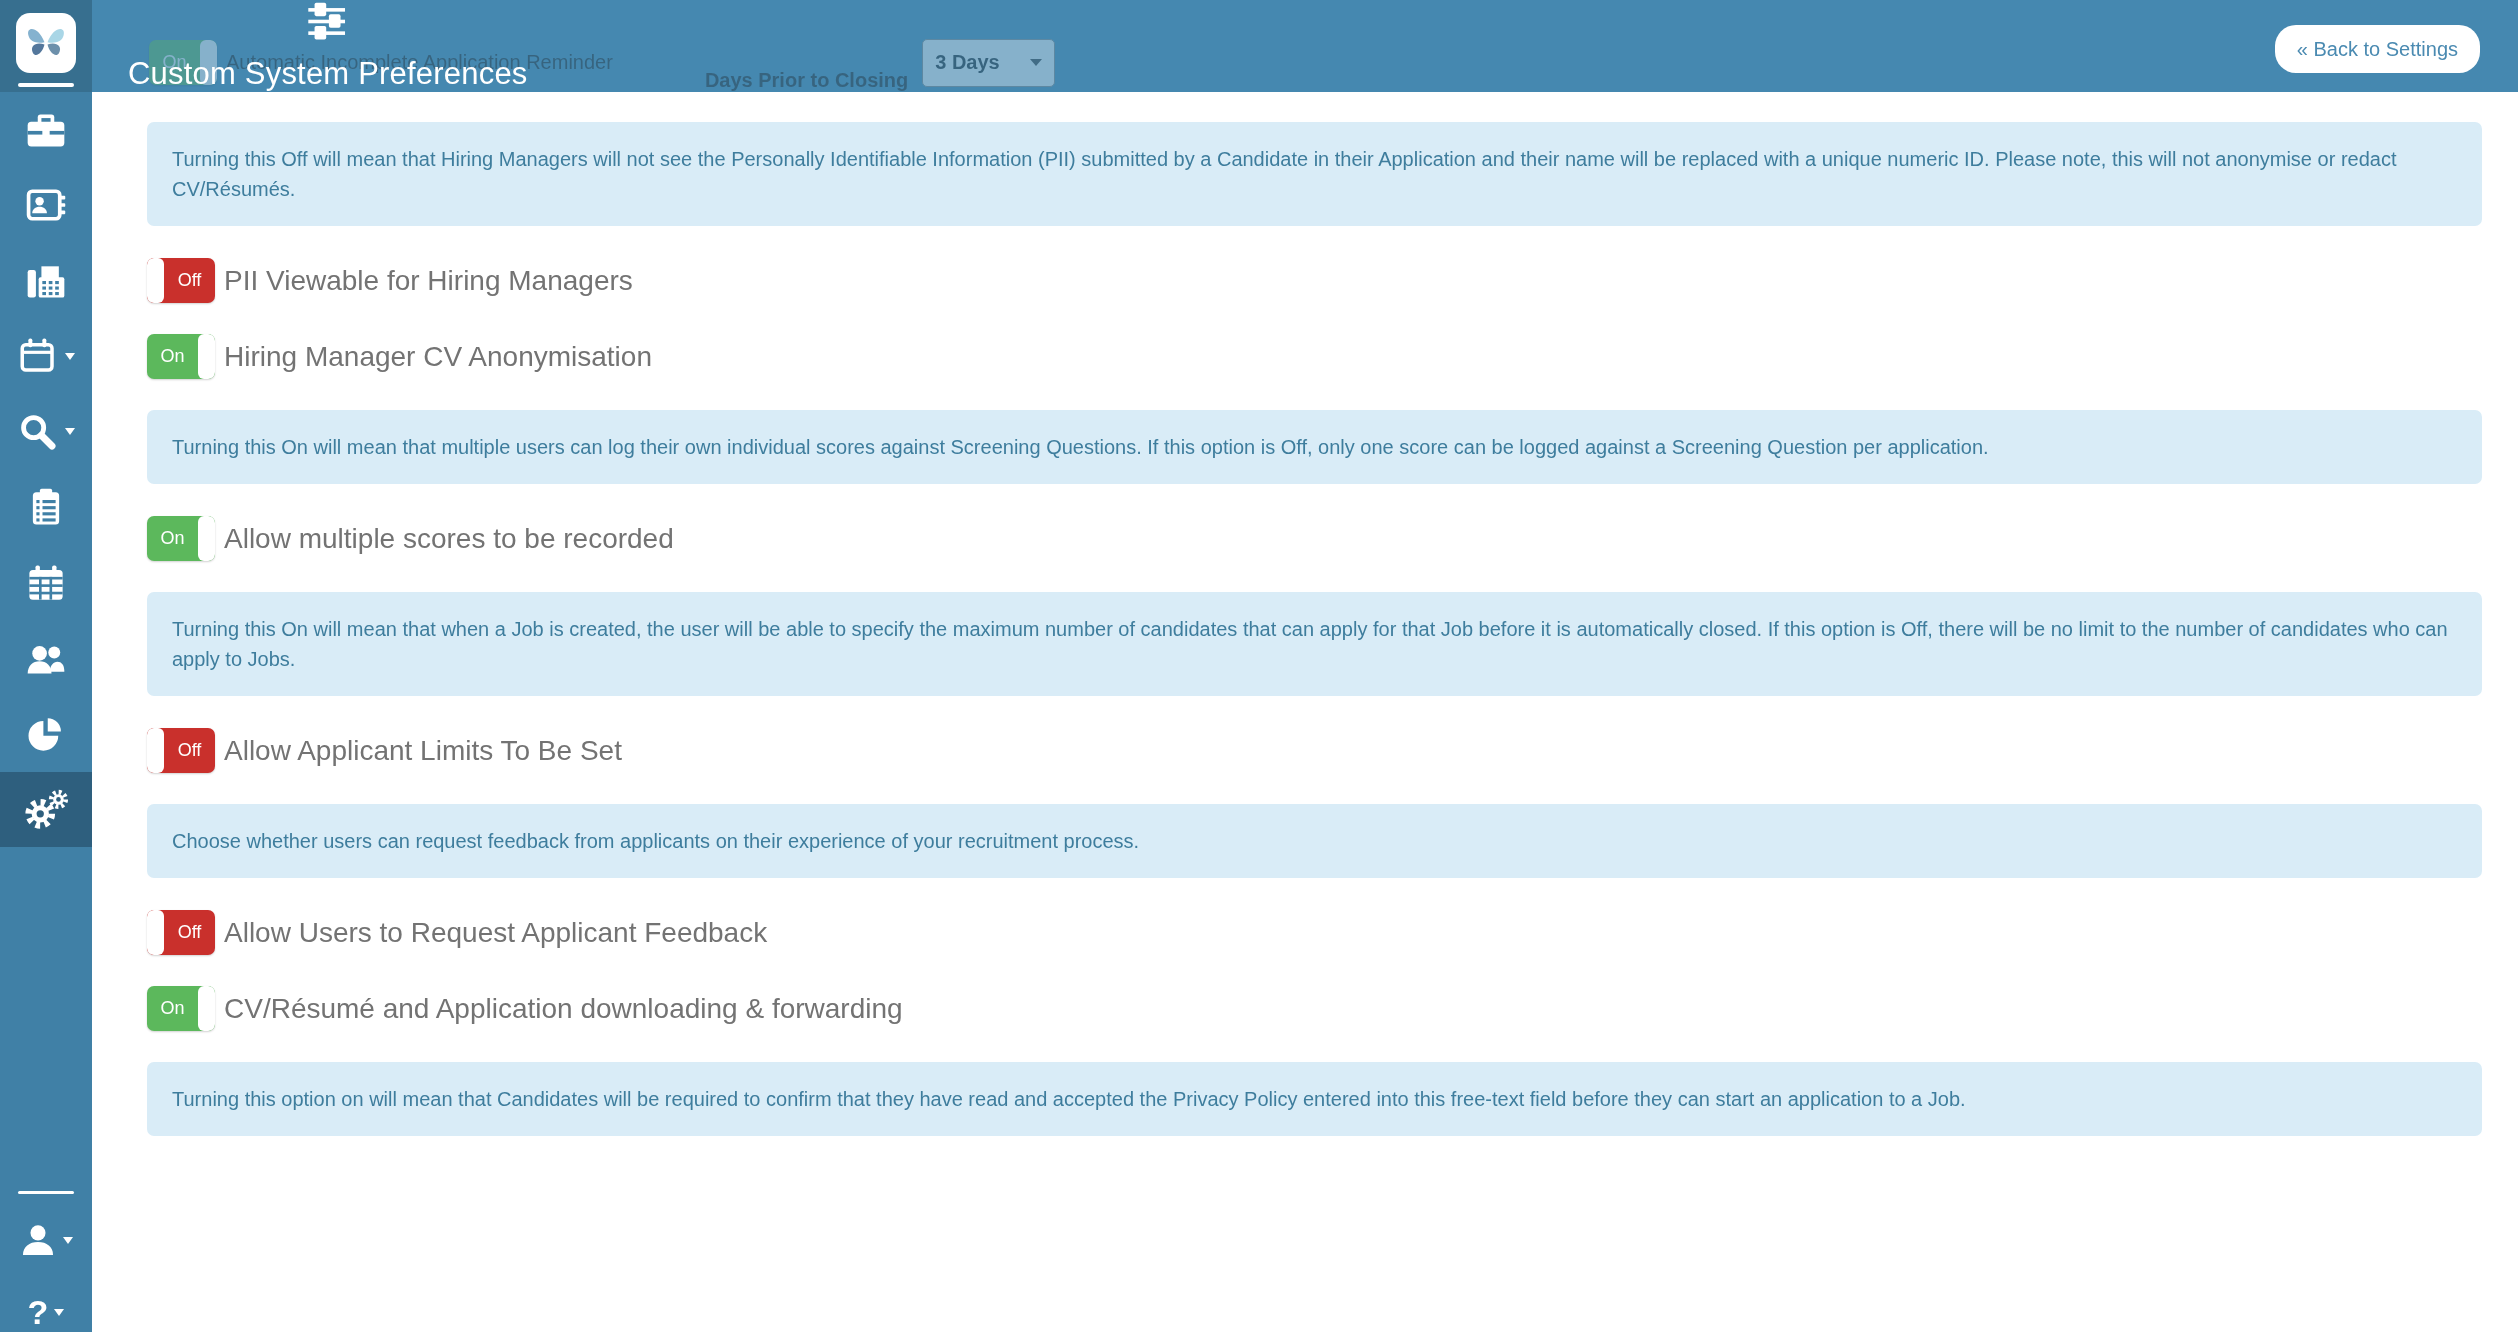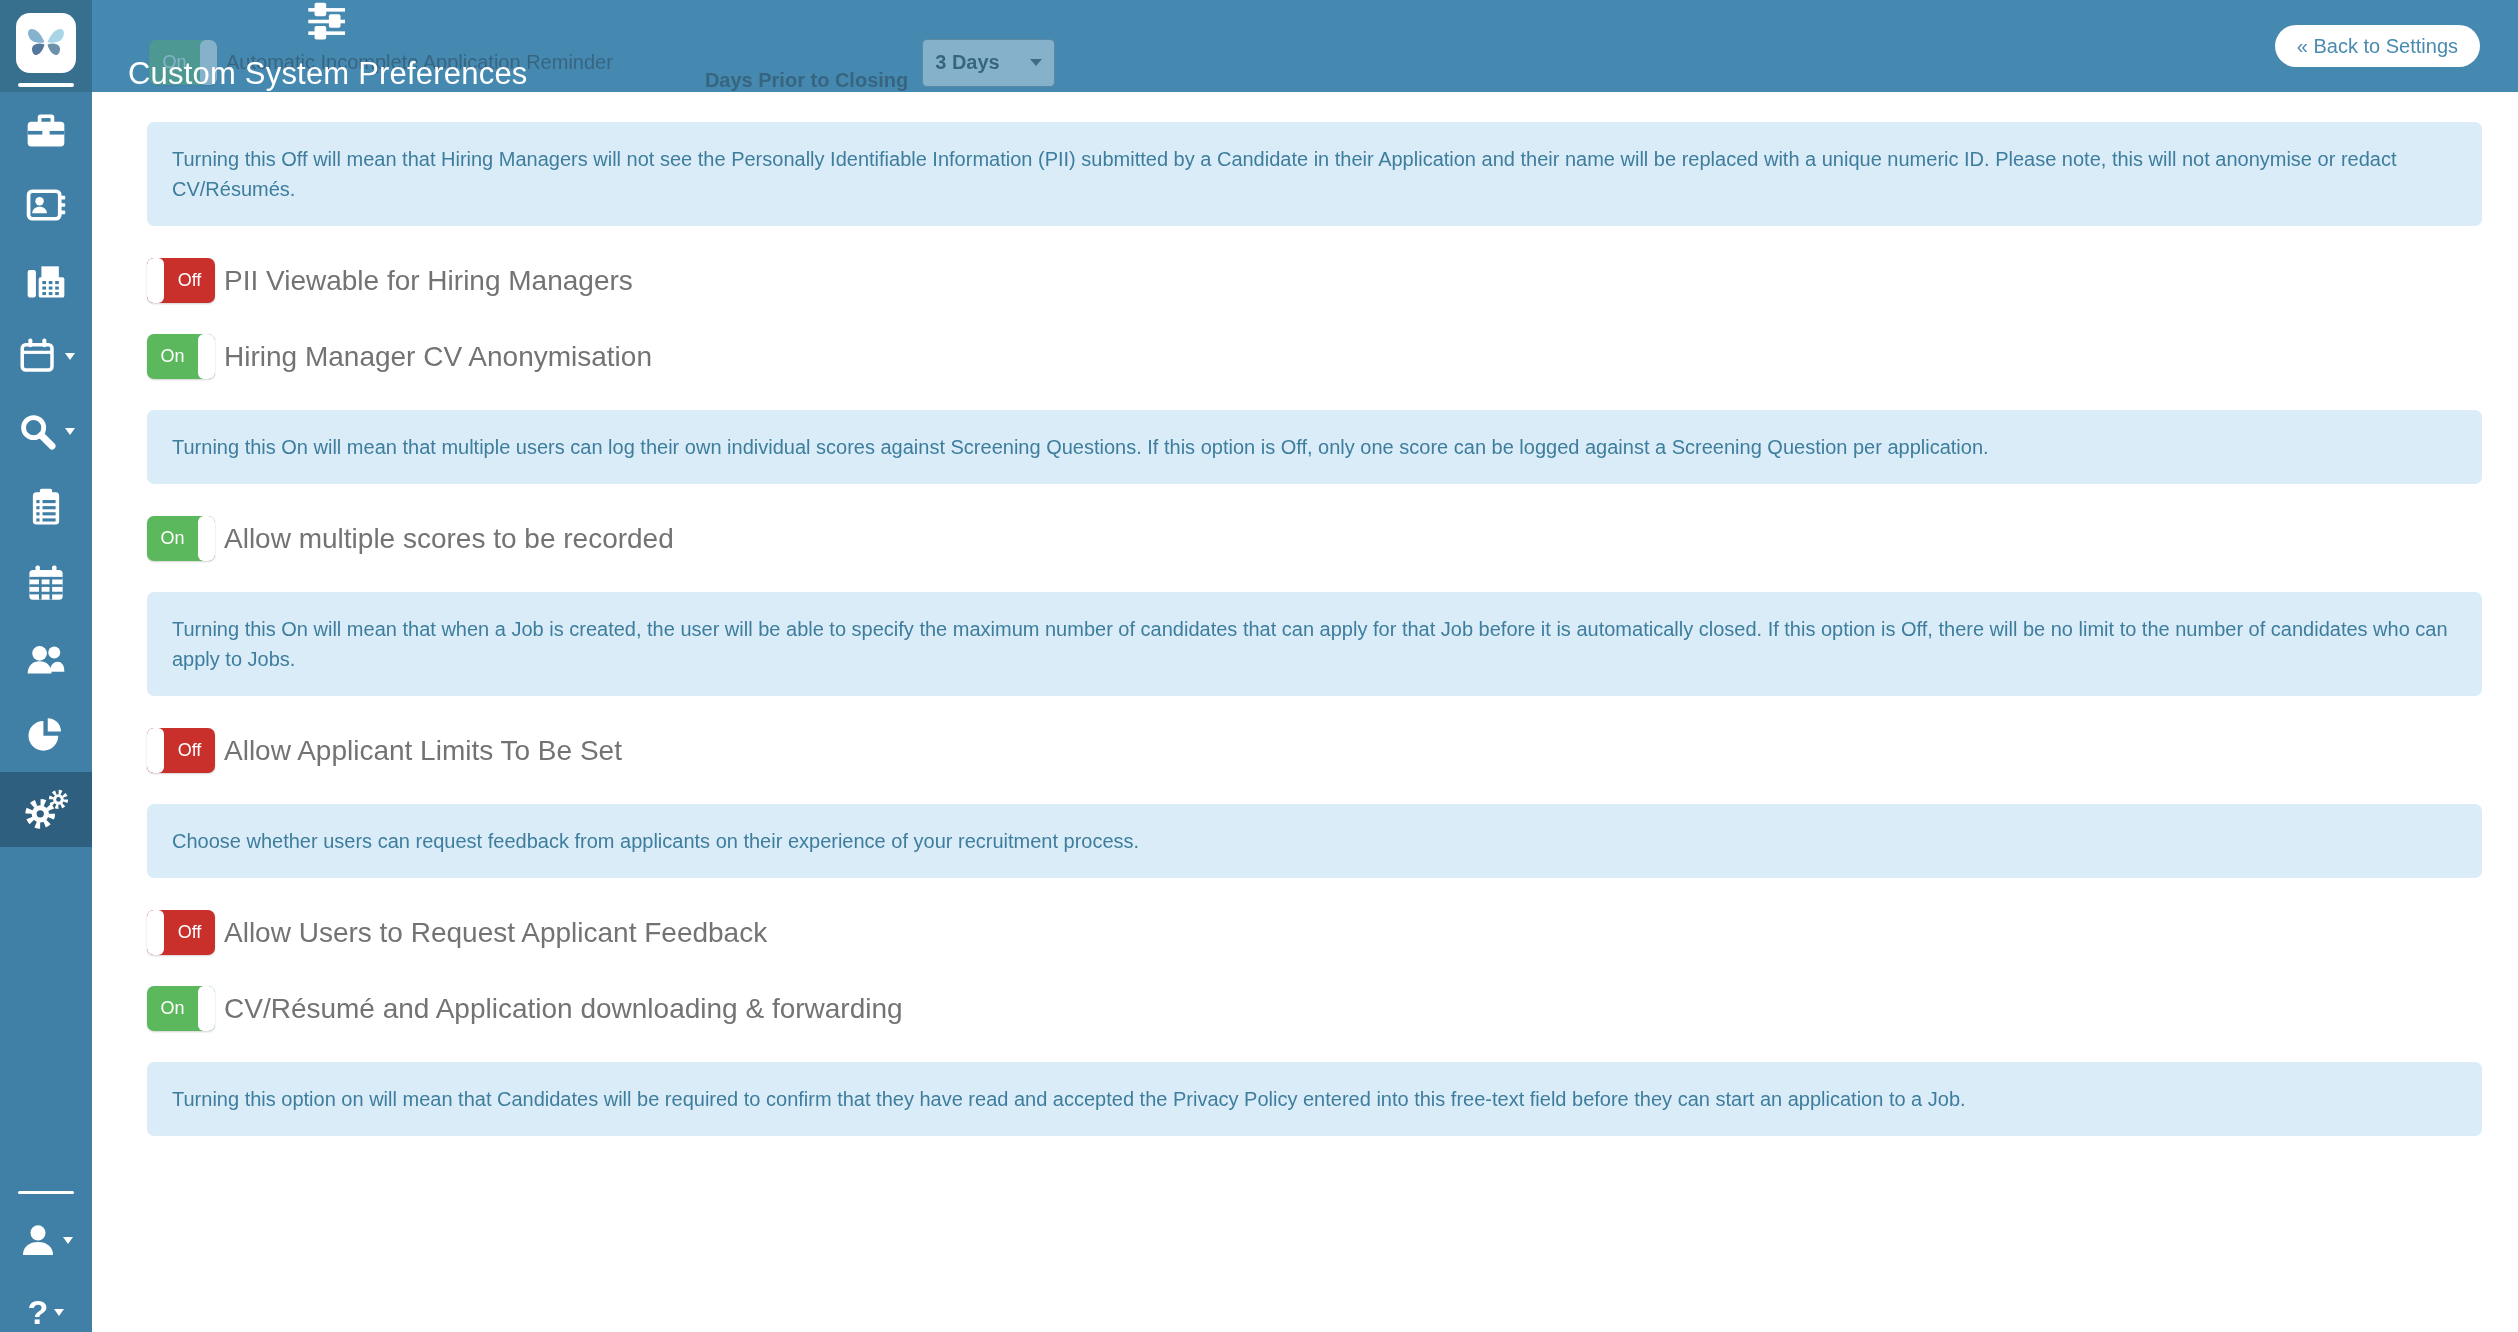--- a/index.html
+++ b/index.html
@@ -30,21 +30,21 @@
     border-top:7px solid #fff;margin-left:6px;flex:none;}
   .sidebar-bottom{margin-top:auto;margin-bottom:-16px;}
   .side-divider{width:56px;height:3px;background:#fff;margin:0 auto 10px auto;border-radius:2px;}
   .nav-item.short{height:72px;}
   .help-glyph{font-size:34px;font-weight:700;color:#fff;line-height:1;}
 
   
   .header{position:absolute;left:92px;top:0;right:0;height:92px;background:var(--header-bg);overflow:hidden;z-index:5;}
   .header-brand{position:absolute;left:36px;top:0;height:92px;display:flex;align-items:center;gap:13px;z-index:2;flex-direction:column;}
   .header-title{font-size:31px;color:#fff;font-weight:400;letter-spacing:.2px;white-space:nowrap;}
-  .back-btn{position:absolute;right:38px;top:25px;height:42px;padding:0 22px;border-radius:21px;background:#fff;
+  .back-btn{position:absolute;right:38px;top:25px;height:48px;padding:0 22px;border-radius:21px;background:#fff;
     border:none;color:var(--back-button-text);font-size:20px;font-family:inherit;cursor:pointer;z-index:3;}
 
   
   .ghost-row{position:absolute;left:57px;top:40px;height:45px;display:flex;align-items:center;
     opacity:.35;white-space:nowrap;z-index:1;}
   .ghost-label{margin-left:9px;font-size:20px;color:#1e2327;}
   .ghost-field{margin-left:92px;font-size:20px;font-weight:700;color:#1e2327;margin-top:35px;}
   .ghost-select{margin-left:14px;width:133px;height:48px;background:#fff;border:1px solid #8a8a8a;border-radius:5px;
     display:flex;align-items:center;justify-content:space-between;padding:0 12px;font-size:20px;color:#1e2327;cursor:pointer;font-weight:bold;}
   .select-caret{width:0;height:0;border-left:6px solid transparent;border-right:6px solid transparent;

